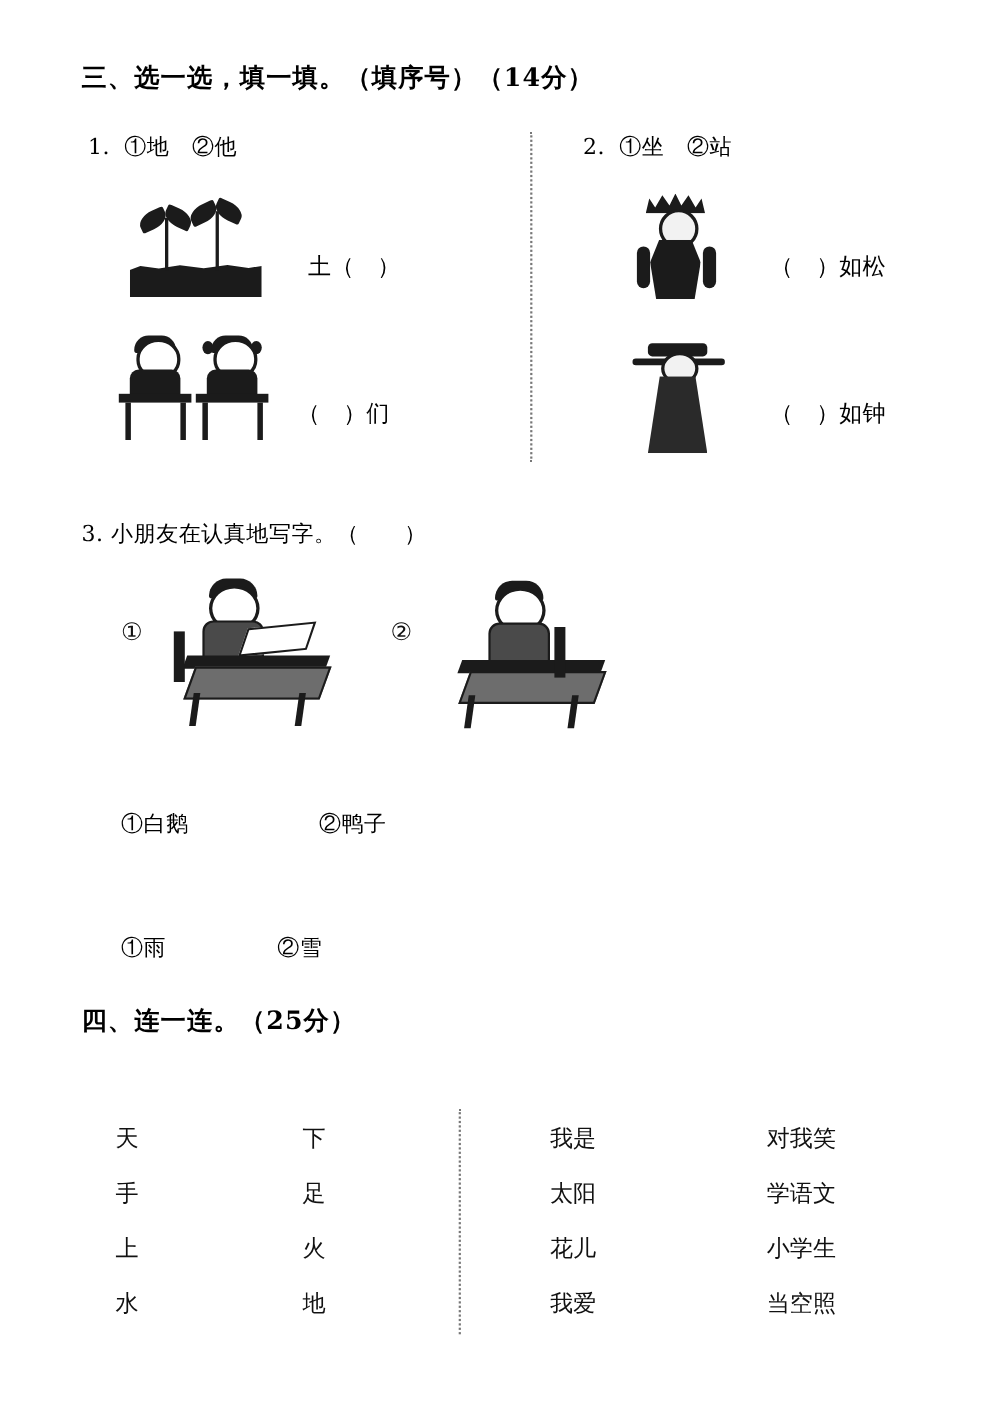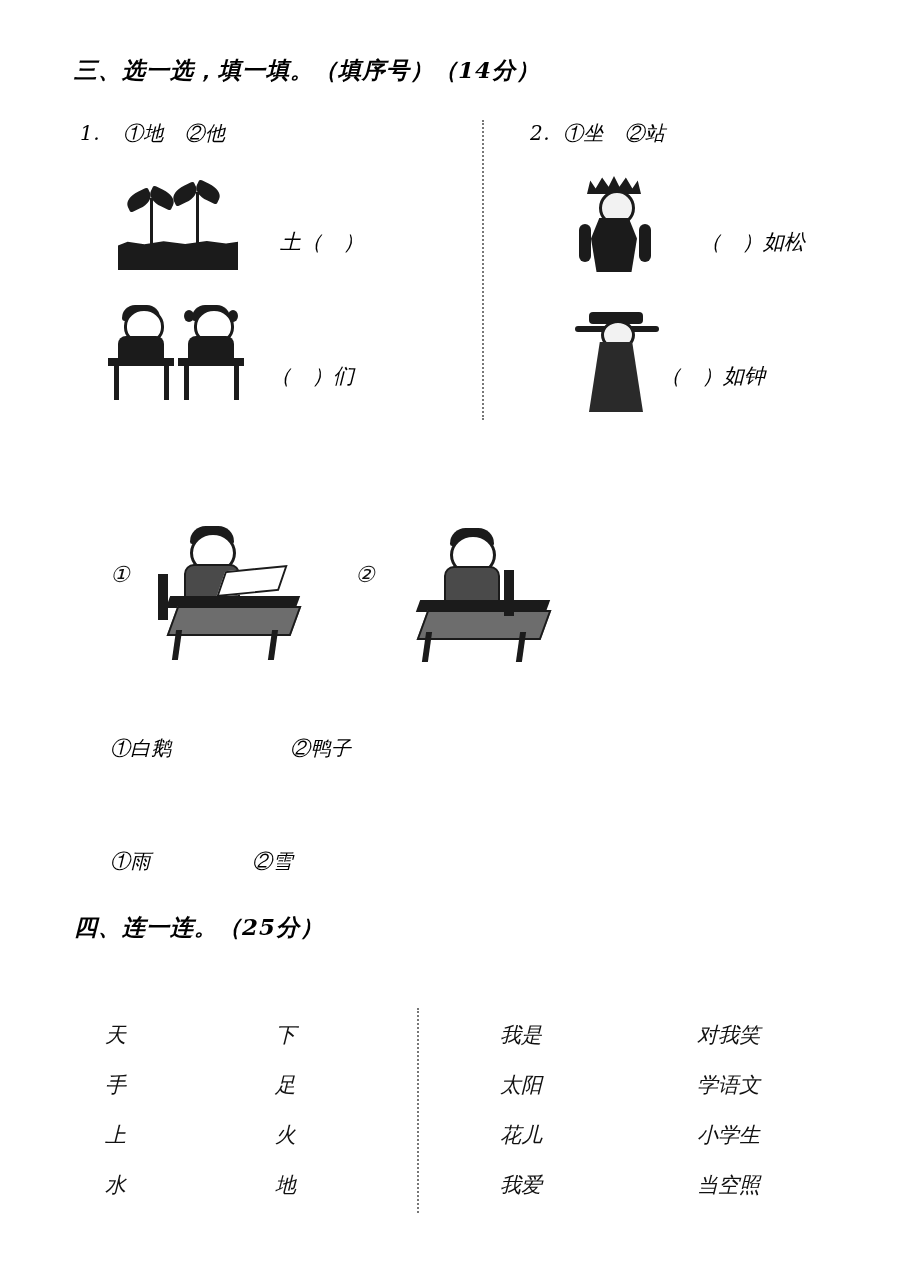--- a/index.html
+++ b/index.html
@@ -12,21 +12,20 @@
     height: 1280px;
     position: relative;
     font-family: "DejaVu Serif", "Liberation Serif", serif;
     color: #111111;
     overflow: hidden;
   }
   .page {
     position: absolute;
     inset: 0;
     padding: 0;
-    font-style: italic;
   }
 
   
   .sec-title {
     font-size: 23px;
     font-weight: bold;
     letter-spacing: 1px;
     color: #000;
   }
   .q-line {
@@ -168,21 +167,21 @@
 </style>
 </head>
 <body>
 
 <div class="page">
 
   <div class="sec-title" id="sec3-title">三、选一选，填一填。（填序号）（14分）</div>
 
   <div class="q-line" id="q1-head">
     <span>1.</span>
-    <span style="margin-left:16px">①地　②他</span>
+    <span style="margin-left:6px">①地　②他</span>
   </div>
 
   <div class="q-line" id="q2-head">
     <span>2.</span>
     <span style="margin-left:6px">①坐　②站</span>
   </div>
 
   <div class="vdivider" id="div-1"></div>
 
   <div class="sprout-wrap">
@@ -226,22 +225,23 @@
     <div class="o-sleeve" style="left:64px;"></div>
   </div>
   <div class="answer-text" style="left:700px; top:228px;">（　）如松</div>
 
   <div class="opera-sit">
     <div class="s-hat"></div>
     <div class="s-arm"></div>
     <div class="s-head"></div>
     <div class="s-robe"></div>
   </div>
-  <div class="answer-text" style="left:660px; top:362px;">（　）如钟</div>
-
+  <div class="answer-text" style="left:700px; top:362px;">（　）如钟</div>
+
+  <div class="q-line" style="position:absolute; left:74px; top:472px;">3. 小朋友在认真地写字。（　　）</div>
 
   <div class="circ-num" style="left:110px; top:562px;">①</div>
   <div class="writer" style="left:150px; top:520px;">
     <div class="w-hair" style="left:40px; top:6px;"></div>
     <div class="w-head" style="left:40px; top:12px;"></div>
     <div class="w-body" style="left:34px; top:44px;"></div>
     <div class="w-book" style="left:72px; top:48px;"></div>
     <div class="w-desk" style="left:18px; top:76px;"></div>
     <div class="w-deskside" style="left:22px; top:86px;"></div>
     <div class="w-leg" style="left:24px; top:110px;"></div>

